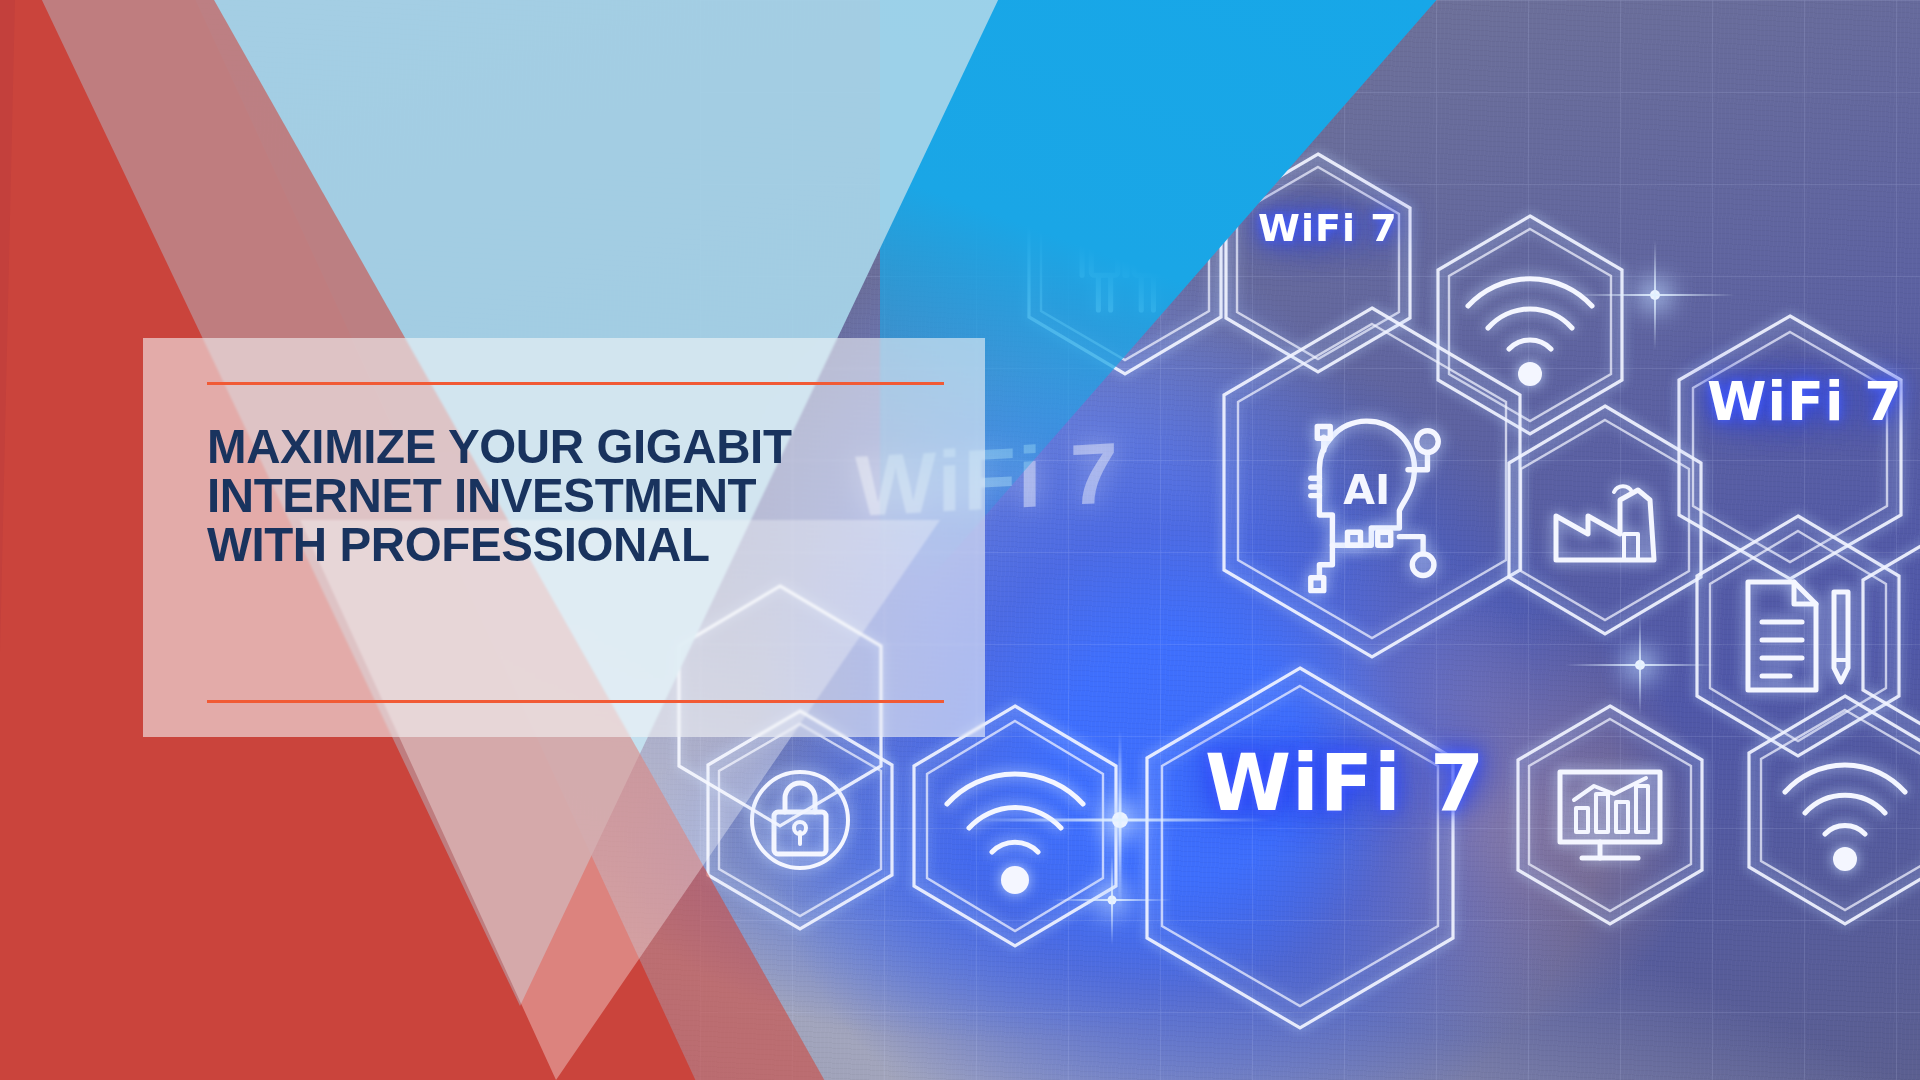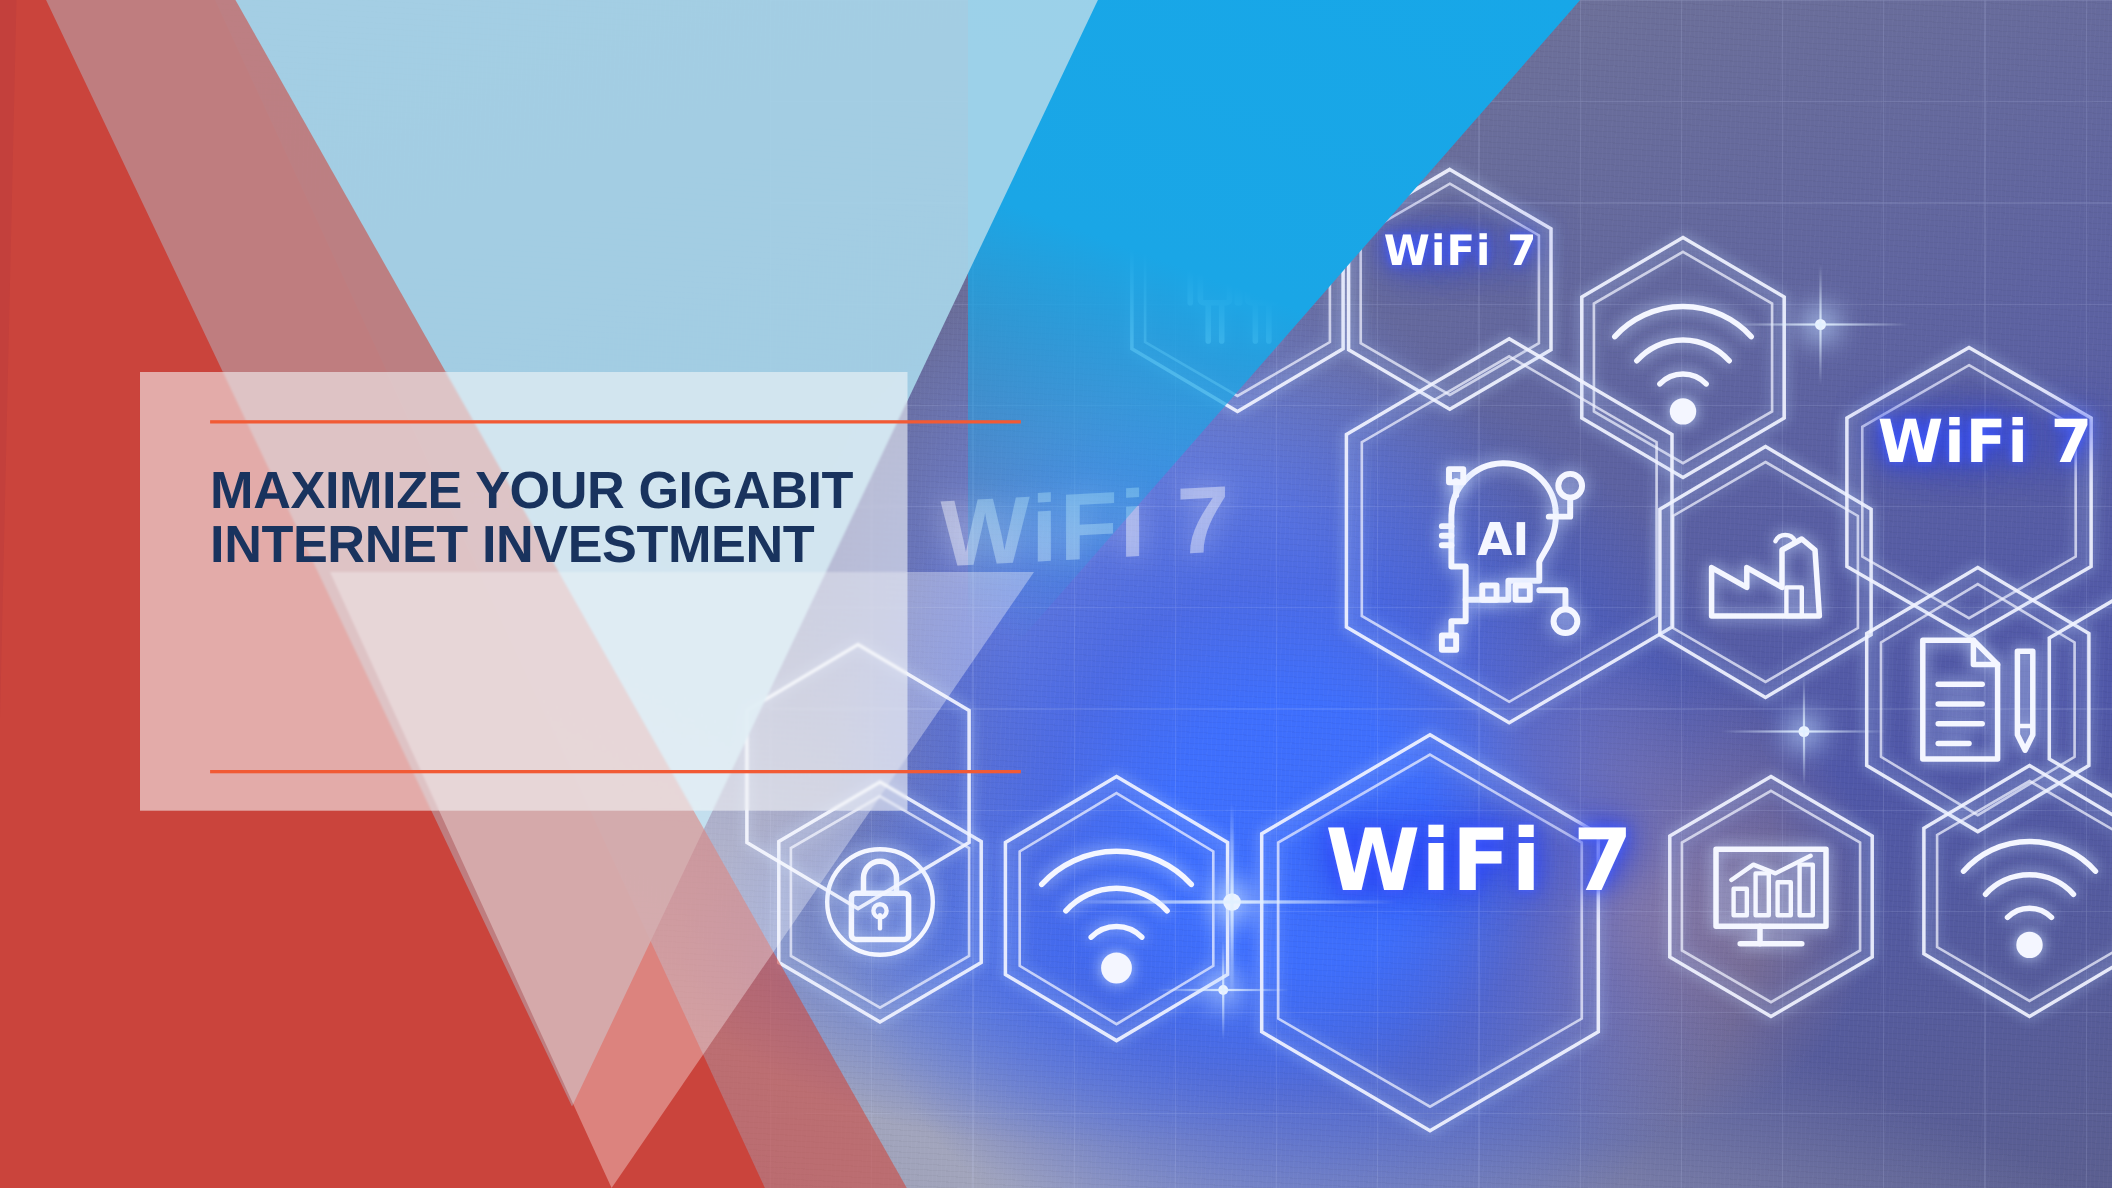--- a/index.html
+++ b/index.html
@@ -109,21 +109,21 @@
     clip-path:polygon(0% 0%, 100% 0%, 0% 100%);
   }
   .tri-white-bottom{
     left:300px; top:520px; width:640px; height:560px;
     background:rgba(255,255,255,.34);
     clip-path:polygon(0% 0%, 100% 0%, 40% 100%);
   }
 
   
   .card{
-    position:absolute; left:127px; top:338px; width:698px; height:399px;
+    position:absolute; left:143px; top:338px; width:842px; height:399px;
     background:rgba(244,246,248,.58);
     backdrop-filter:blur(1px);
   }
   .rule{ position:absolute; left:64px; width:737px; height:3px; background:#f15a35; }
   .rule.top{ top:44px; }
   .rule.bot{ bottom:34px; }
 
   .headline{
     position:absolute; left:64px; top:84px; width:760px;
     font-family:"Liberation Sans", sans-serif;
@@ -350,17 +350,18 @@
   <div class="shape tri-red-big"></div>
   <div class="shape tri-light-blue"></div>
   <div class="shape tri-red-over"></div>
   <div class="shape tri-white-bottom"></div>
 
   <div class="card">
     <div class="rule top"></div>
     <div class="headline">
       <span>MAXIMIZE YOUR GIGABIT</span>
       <span>INTERNET INVESTMENT</span>
+      <span>WITH PROFESSIONAL</span>
     </div>
     <div class="rule bot"></div>
   </div>
 
 </div>
 
 </body></html>

